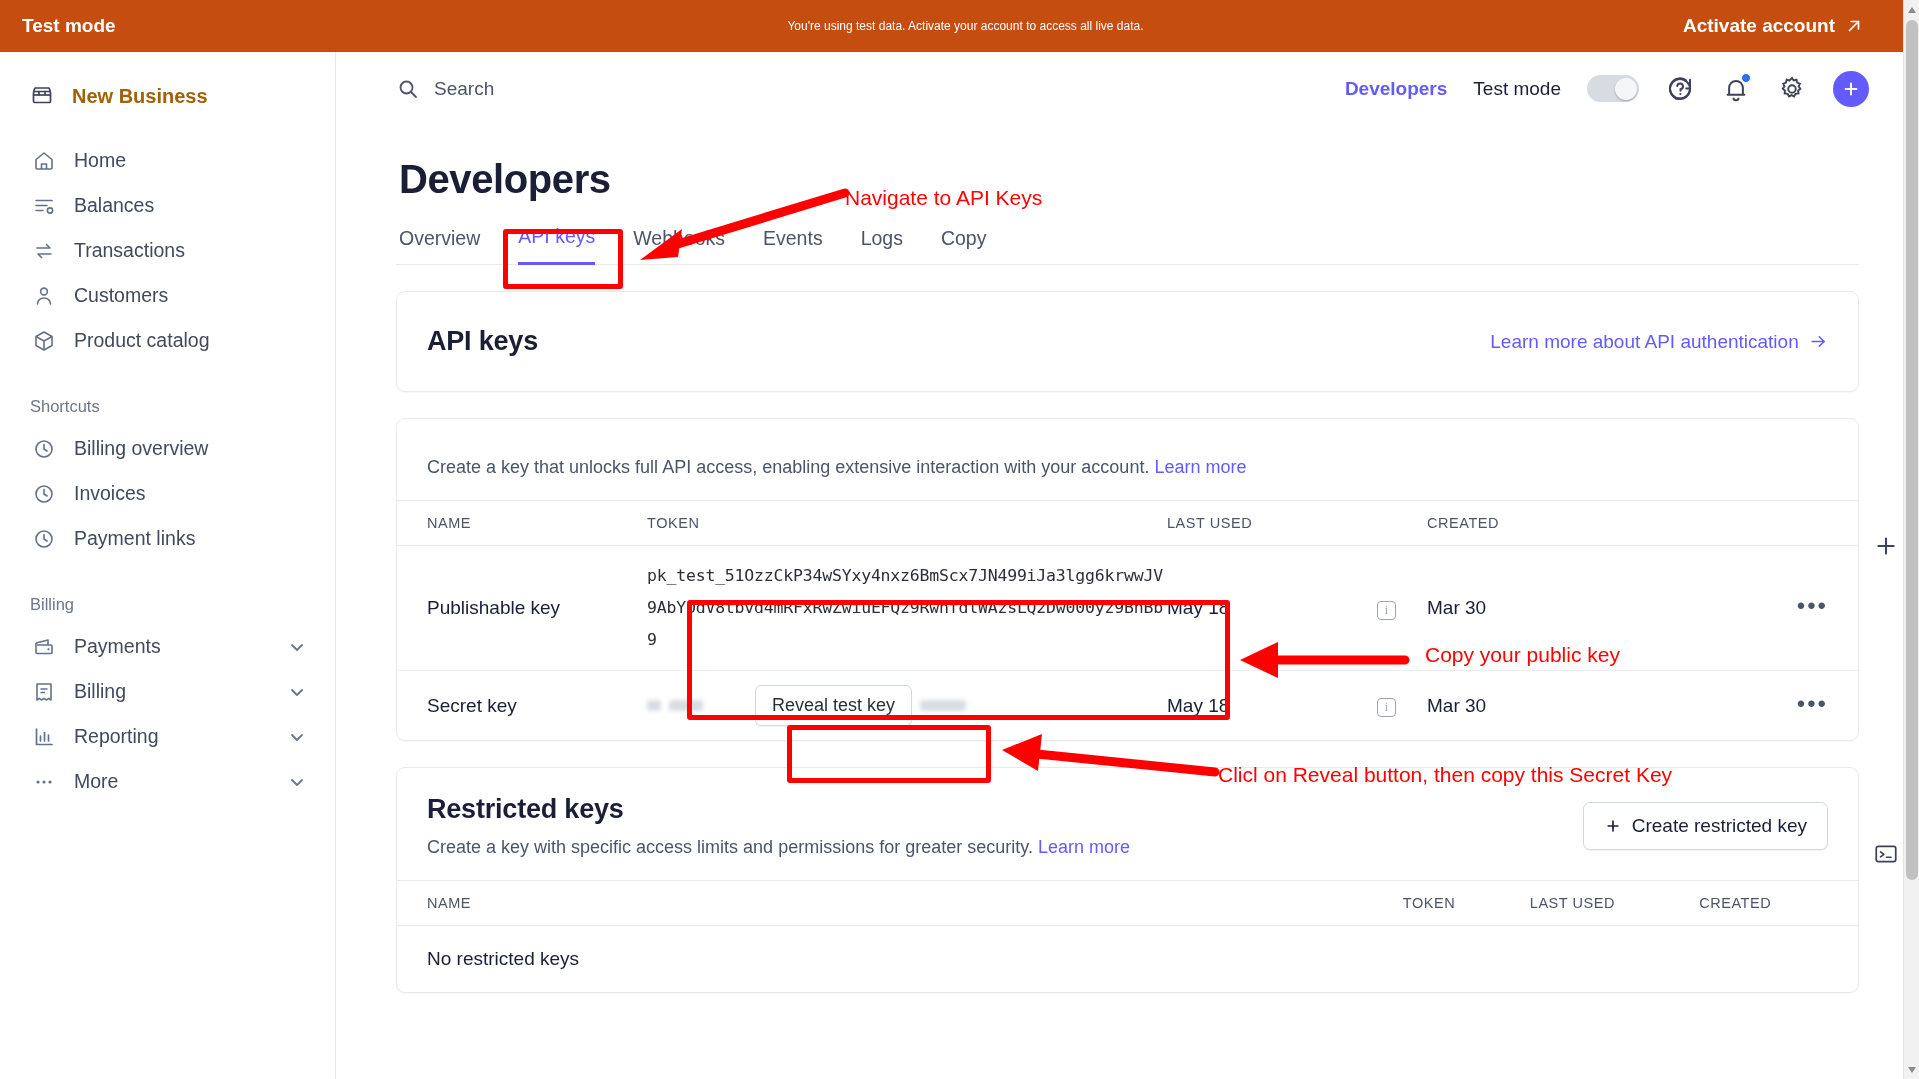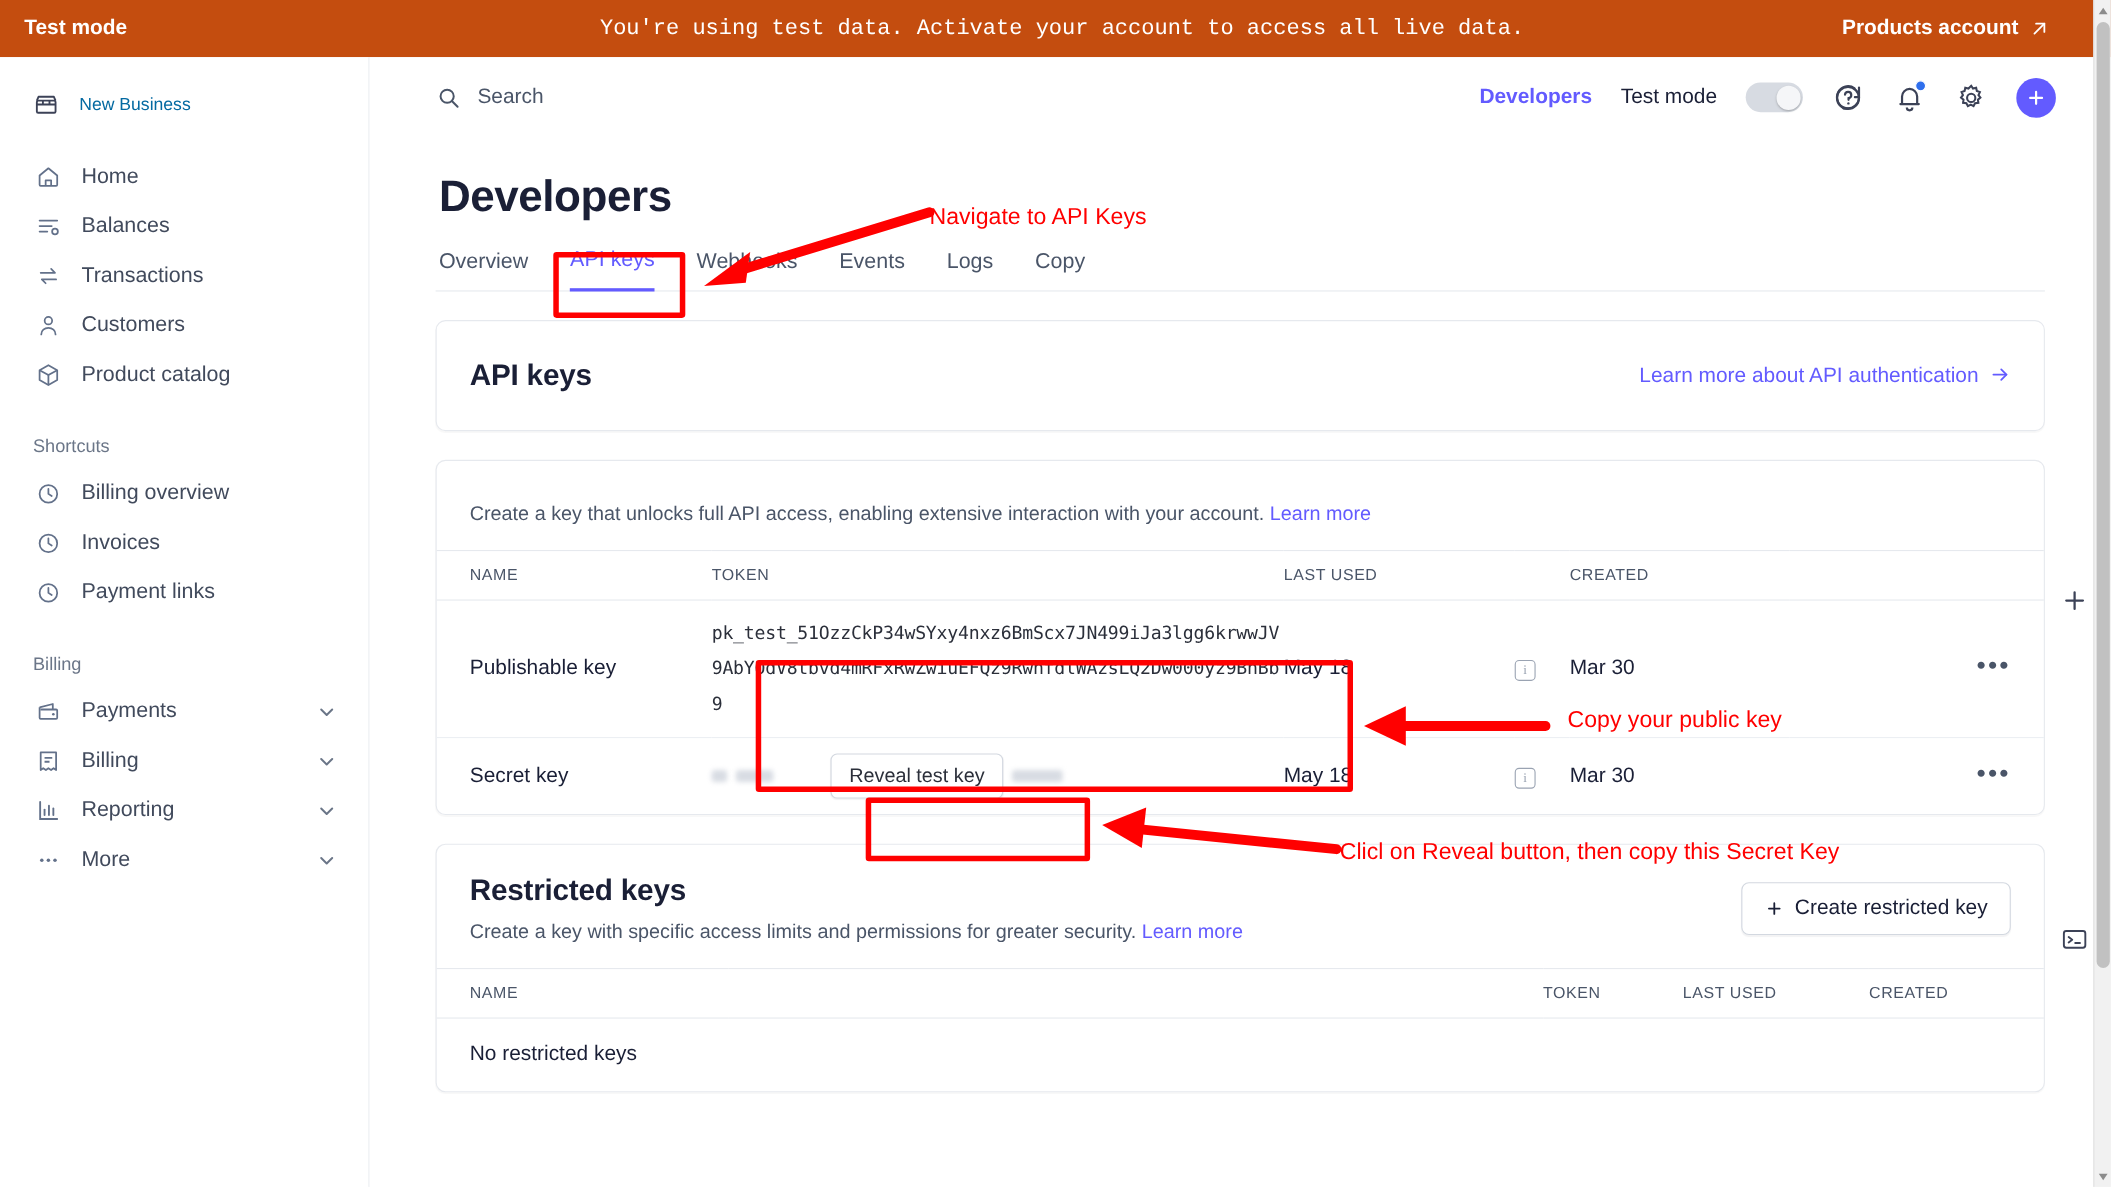--- a/index.html
+++ b/index.html
@@ -16,38 +16,38 @@
   
   .testbar {
     position:absolute; top:0; left:0; width:1919px; height:52px;
     background:#c44d0f; color:#fff;
     display:flex; align-items:center;
     font-size:19px; font-weight:700;
   }
   .testbar-left { margin-left:22px; white-space:nowrap; }
   .testbar-center {
     position:absolute; left:12px; right:0; text-align:center;
-    font-size:20px; font-weight:400;font-family:Liberation Mono, monospace;
+    font-size:12px; font-weight:400;
   }
   .testbar-right {
     position:absolute; right:56px; display:flex; align-items:center; gap:10px;
     font-size:19px; font-weight:700; white-space:nowrap;
   }
   .ext-arrow { display:inline-block; width:18px; height:18px; }
 
   
   .sidebar {
     position:absolute; top:52px; left:0; width:336px; height:1027px;
     background:#fff; border-right:1px solid #e6e9ee;
     padding-top:14px;
   }
   .biz {
     display:flex; align-items:center; gap:18px;
     padding:18px 0 18px 30px;
-    font-size:16px; font-weight:400; color:#0369a1;
+    font-size:20px; font-weight:700; color:#a16207;
   }
   .nav-group { margin-top:12px; }
   .nav-item {
     display:flex; align-items:center; gap:18px;
     height:45px; padding-left:32px; padding-right:26px;
     font-size:19.5px; color:#414a5c; cursor:pointer;
     position:relative;
   }
   .nav-item .chev { position:absolute; right:26px; color:#6b7688; }
   .group-label {
@@ -183,21 +183,21 @@
     position:absolute; border:5px solid #ff0000; border-radius:3px;
   }
 </style>
 </head>
 <body>
 
 <div class="testbar">
   <div class="testbar-left">Test mode</div>
   <div class="testbar-center">You're using test data. Activate your account to access all live data.</div>
   <div class="testbar-right">
-    <span>Products account</span>
+    <span>Activate account</span>
     <svg class="ext-arrow" viewBox="0 0 24 24" fill="none" stroke="#fff" stroke-width="2.2" stroke-linecap="round" stroke-linejoin="round">
         <path d="M6 18 L18 6"></path>
         <path d="M8 6 H18 V16"></path>
       </svg>
   </div>
 </div>
 
 <div class="sidebar">
 
   <div class="biz">

